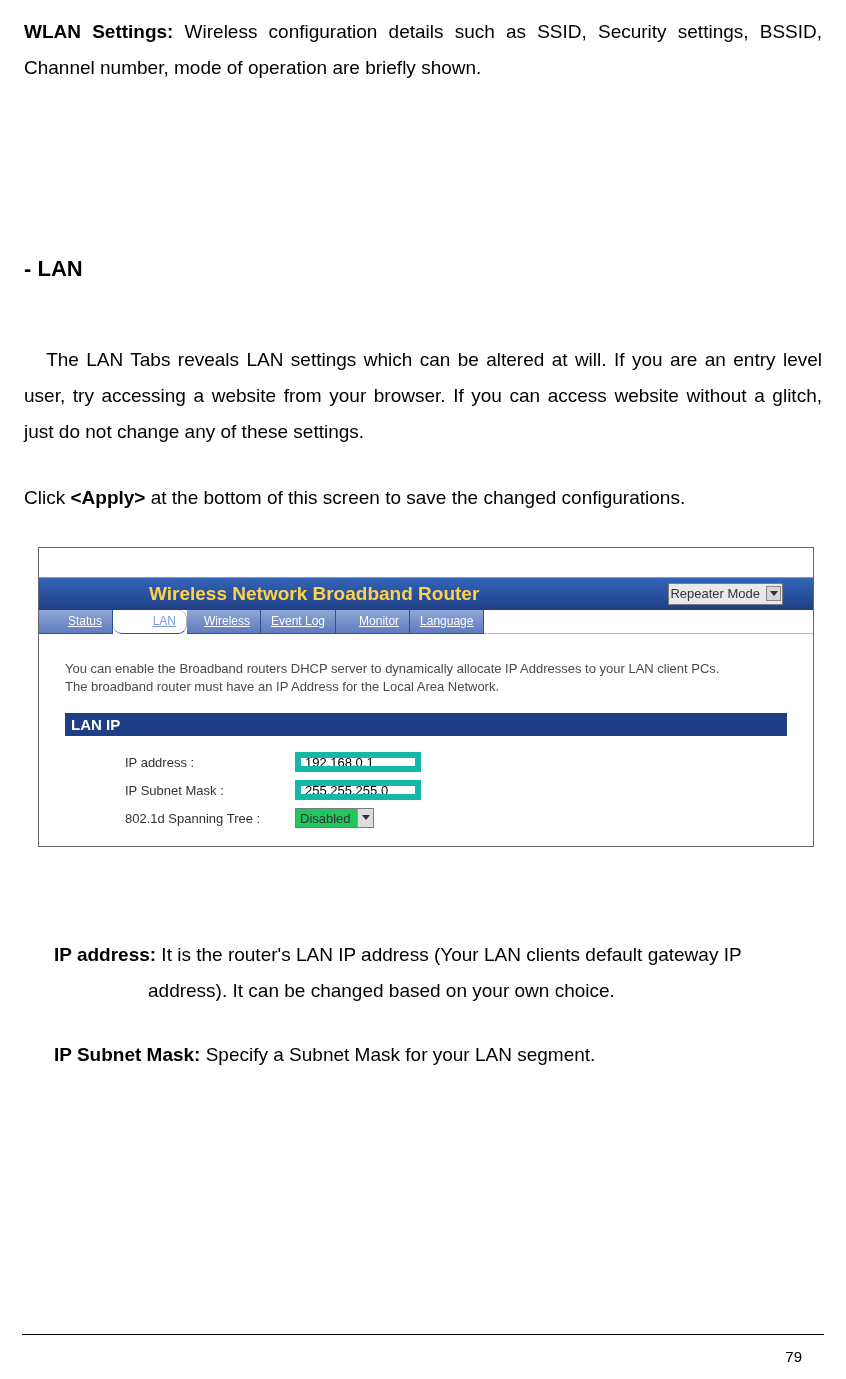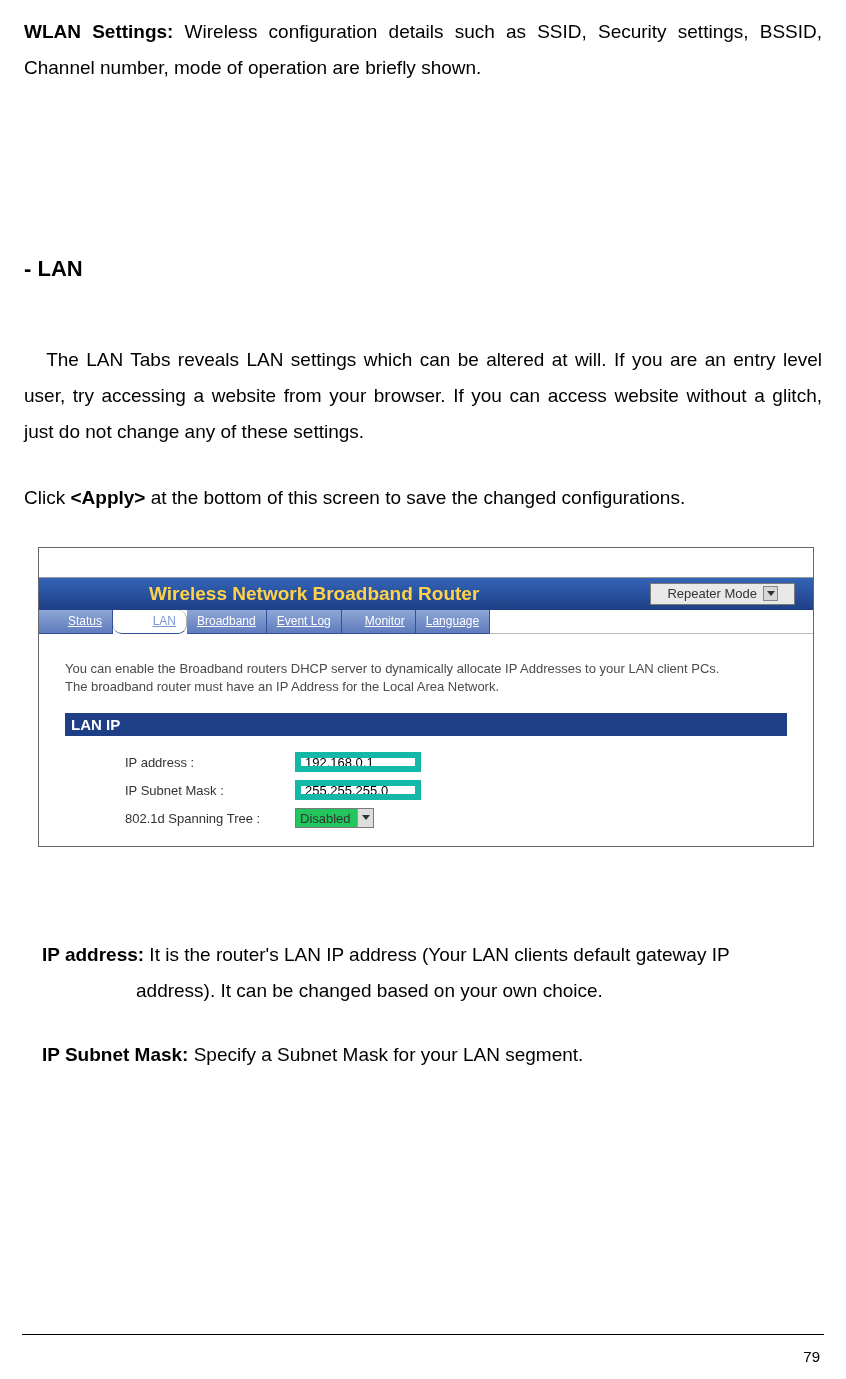--- a/index.html
+++ b/index.html
@@ -59,24 +59,24 @@
       font-size: 19px;
       font-weight: bold;
       flex: 1;
     }
     .mode-pill {
       background: #e9e9e9;
       border: 1px solid #7a7a7a;
       height: 22px;
       display: inline-flex;
       align-items: center;
-      padding: 0 16px;
+      padding: 0 1px;
       font-size: 13px;
       color: #333;
-      margin-right: 18px;
+      margin-right: 30px;
     }
     .chevron-down {
       display: inline-block;
       margin-left: 6px;
       width: 15px;
       height: 15px;
       background: #d7d7d7;
       border: 1px solid #888;
       position: relative;
     }
@@ -194,38 +194,38 @@
       width: 60px;
       height: 24px;
       font-size: 12px;
       display: inline-flex;
       align-items: center;
       justify-content: center;
       color: #222;
     }
     .def-block {
       margin-top: 90px;
-      margin-left: 18px;
+      margin-left: 30px;
     }
     .def-item {
       font-size: 19px;
       line-height: 1.9;
       text-align: justify;
       margin-bottom: 28px;
     }
     .def-text-indent {
       display: inline;
     }
     .def-line2 {
       padding-left: 94px;
     }
     .page-footer {
       position: absolute;
       bottom: 14px;
-      right: 26px;
+      right: 44px;
       font-size: 15px;
     }
     .footer-rule {
       position: absolute;
       bottom: 44px;
       left: 22px;
       right: 22px;
       border-top: 1px solid #000;
     }
   </style>
@@ -253,21 +253,21 @@
       <span class="router-title-label">Wireless Network Broadband Router</span>
       <span class="mode-pill">
         <span>Repeater Mode</span>
         <span class="chevron-down"></span>
       </span>
     </div>
 
     <div class="tab-row">
       <div class="tab">Status</div>
       <div class="tab active">LAN</div>
-      <div class="tab">Broadband</div>
+      <div class="tab">Wireless</div>
       <div class="tab">Event Log</div>
       <div class="tab">Monitor</div>
       <div class="tab">Language</div>
       <div class="filler-tab"></div>
     </div>
 
     <div class="router-body">
       <div class="help-text">You can enable the Broadband routers DHCP server to dynamically allocate IP Addresses to your LAN client PCs. The broadband router must have an IP Address for the Local Area Network.</div>
 
       <div class="section-bar">LAN IP</div>

